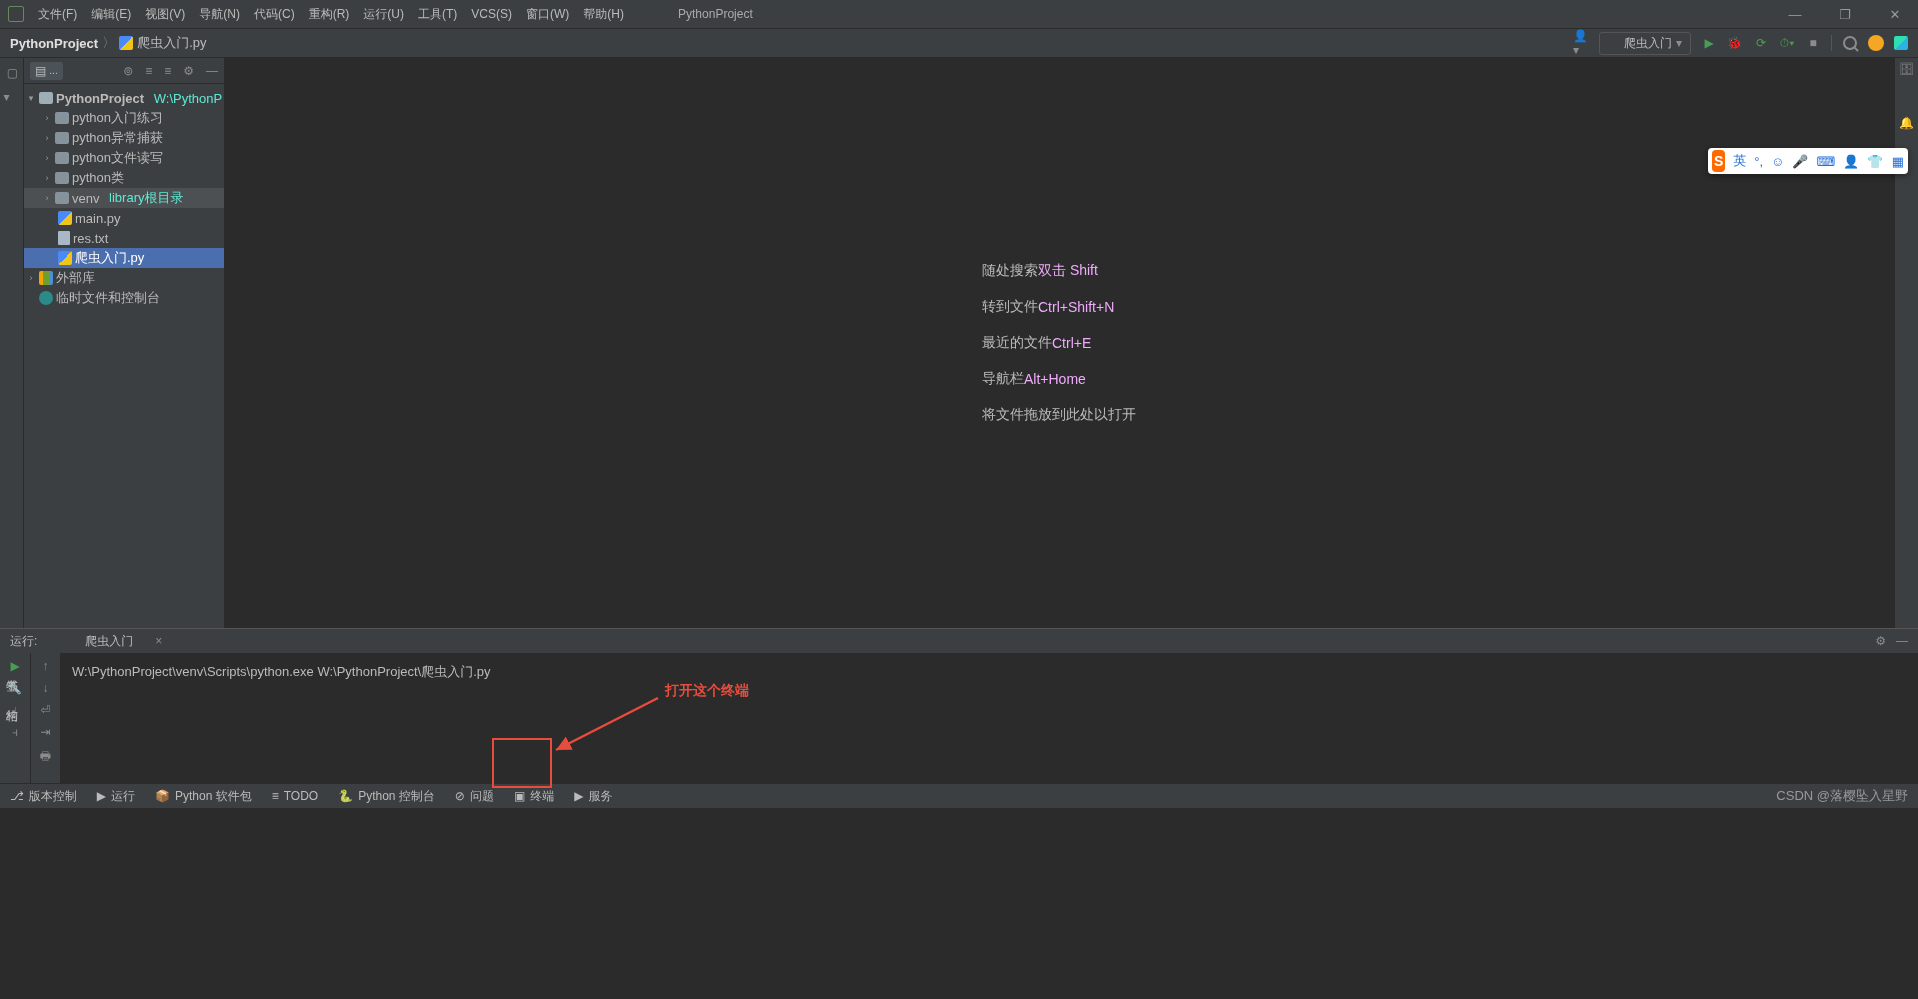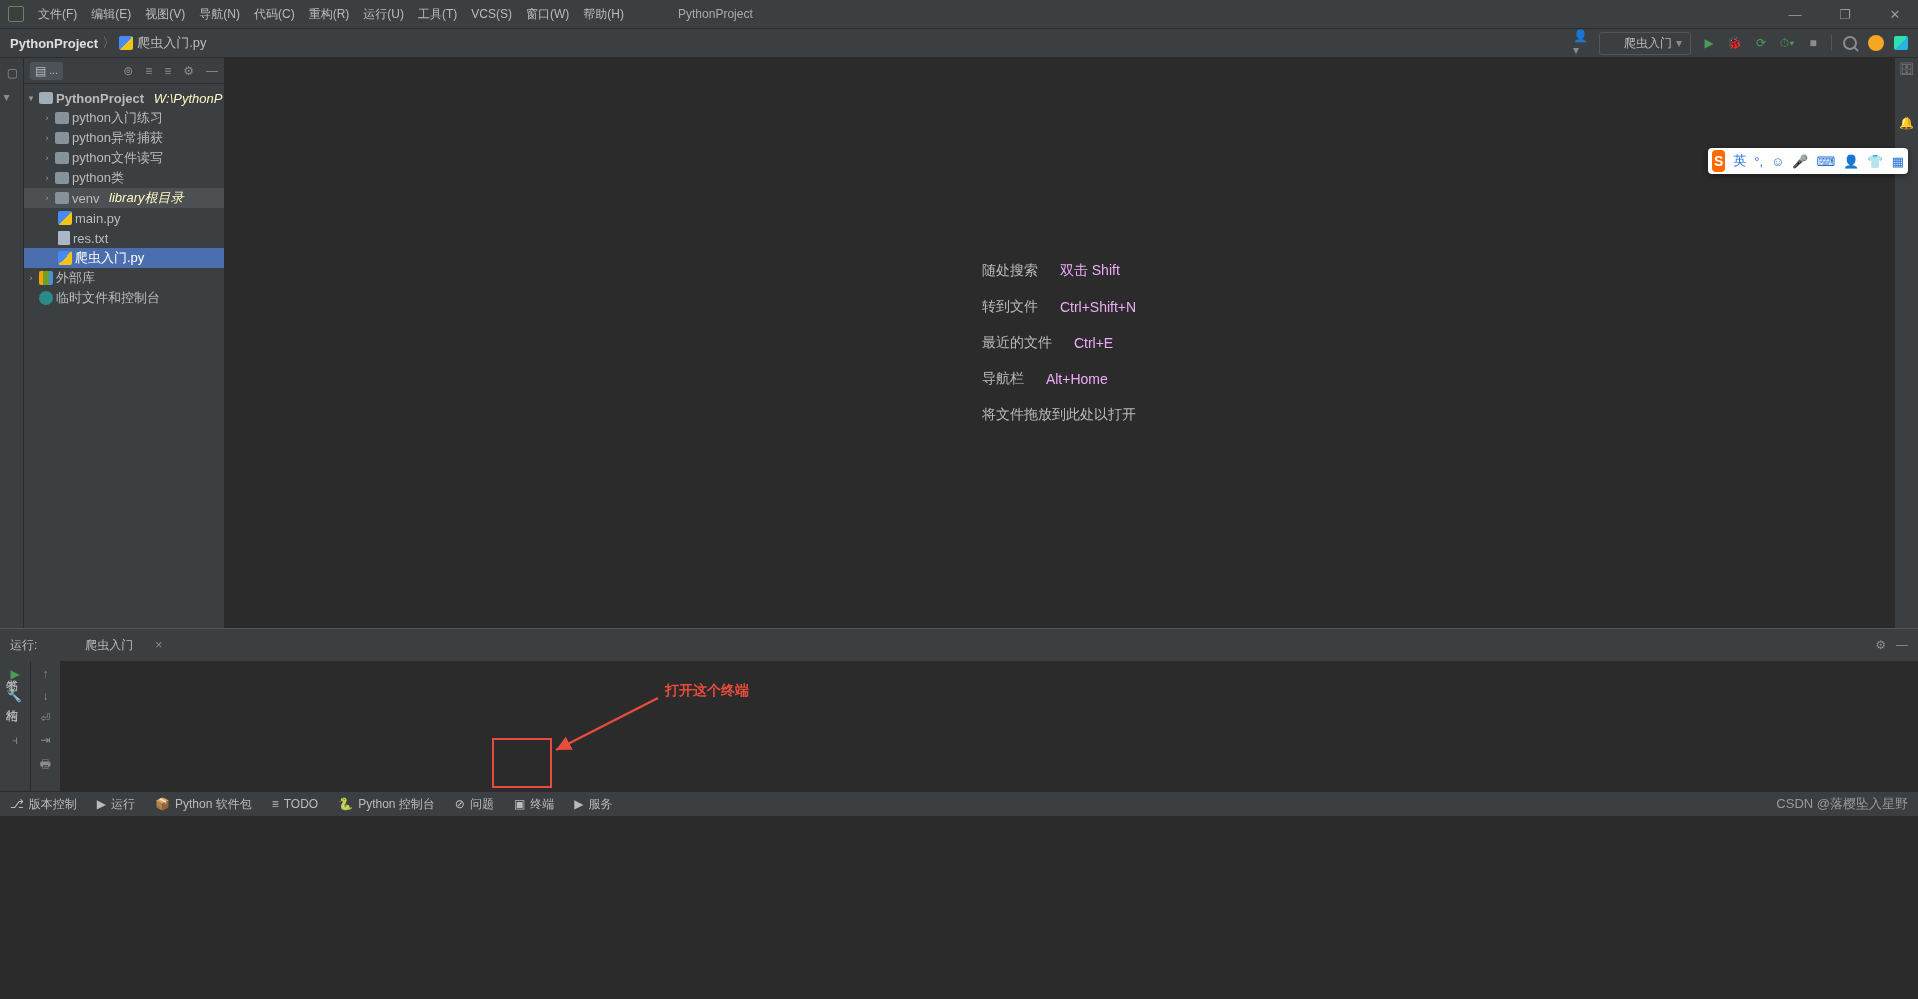--- a/index.html
+++ b/index.html
@@ -36,36 +36,36 @@
 .proj-toolbar .spacer { flex: 1; }
 .tree { padding: 4px 0; font-size: 13px; overflow: hidden; white-space: nowrap; }
 .tree-row { display: flex; align-items: center; height: 20px; padding-left: 2px; gap: 3px; cursor: pointer; }
 .tree-row .arrow { width: 10px; color: #999; font-size: 9px; display:inline-block; text-align:center; }
 .tree-row .folder-icon { width: 14px; height: 12px; background: #87939a; border-radius: 2px; }
 .tree-row .folder-root { background: #9eadb6; }
 .tree-row .file-icon { width: 12px; height: 14px; background: #a9b7c6; border-radius: 1px; }
 .tree-row .py-file { width: 14px; height: 14px; background: linear-gradient(135deg, #4a8af6 50%, #f0c419 50%); border-radius: 2px; }
 .tree-row.selected { background: #4b6eaf; color: #fff; }
 .tree-row.hover-venv { background: #4c5052; }
-.tree-row .faded { color: #fef9c3; font-style: italic; }
+.tree-row .faded { color: #5eead4; }
 .ext-lib-icon { width: 14px; height: 14px; background: linear-gradient(90deg,#f0a500 30%,#6e9f2b 30%,#6e9f2b 70%,#4a90d9 70%); border-radius:2px; }
 .scratch-icon { width: 14px; height: 14px; background:#2a8b8a; border-radius:50%; position:relative; }
 .indent1 { padding-left: 18px; }
 .indent2 { padding-left: 34px; }
 
 .editor { flex: 1; background: #2b2b2b; display: flex; flex-direction: column; align-items: center; justify-content: center; position: relative; }
 .hints { display: flex; flex-direction: column; gap: 18px; font-size: 14px; color: #bbbbbb; }
-.hints .hint-row { display: flex; gap: 22px; align-items: center; }
+.hints .hint-row { display: flex; gap: 0; align-items: center; }
 .hints .hint-key { color: #f0abfc; }
 .hints .drop-hint { color: #bbbbbb; }
 
 .gutter-right { width: 24px; background: #3c3f41; border-left: 1px solid #2b2b2b; display: flex; flex-direction: column; align-items: center; padding-top: 4px; gap: 40px; color: #8c8c8c; }
 
 .run-panel { border-top: 1px solid #555; background: #3c3f41; }
-.run-header { height: 24px; display: flex; align-items: center; padding: 16px 10px; gap: 18px; }
+.run-header { height: 24px; display: flex; align-items: center; padding: 8px 10px; gap: 18px; }
 .run-header .close-x { color: #8c8c8c; margin-left: 4px; }
 .run-header-right { margin-left: auto; display: flex; gap: 10px; color: #8c8c8c; }
 .run-body { display: flex; background: #2b2b2b; height: 130px; }
 .run-gutter1 { width: 30px; background: #3c3f41; display: flex; flex-direction: column; align-items: center; padding-top: 6px; gap: 8px; color: #8c8c8c; }
 .run-gutter2 { width: 30px; background: #3c3f41; display: flex; flex-direction: column; align-items: center; padding-top: 6px; gap: 8px; color: #8c8c8c; border-left: 1px solid #2b2b2b; }
 .console { flex: 1; padding: 8px 12px; font-family: Consolas, monospace; font-size: 13px; color: #bbbbbb; line-height: 22px; }
 
 .bottom-toolbar { height: 25px; background: #3c3f41; border-top: 1px solid #2b2b2b; display: flex; align-items: center; padding: 0 10px; gap: 20px; font-size: 12px; color: #bbbbbb; }
 .bottom-toolbar .btab { display: flex; align-items: center; gap: 5px; cursor: pointer; }
 .bottom-toolbar .watermark { margin-left: auto; color: #999; font-size: 13px; }
@@ -249,20 +249,21 @@
       <span>⫞</span>
     </div>
     <div class="run-gutter2">
       <span>↑</span>
       <span>↓</span>
       <span>⏎</span>
       <span>⇥</span>
       <span>🖶</span>
     </div>
     <div class="console">
+      <div>W:\PythonProject\venv\Scripts\python.exe W:\PythonProject\爬虫入门.py</div>
       <div></div>
     </div>
   </div>
 </div>
 
 <div class="vert-left">
   <span>书签</span>
   <span>结构</span>
 </div>
 

